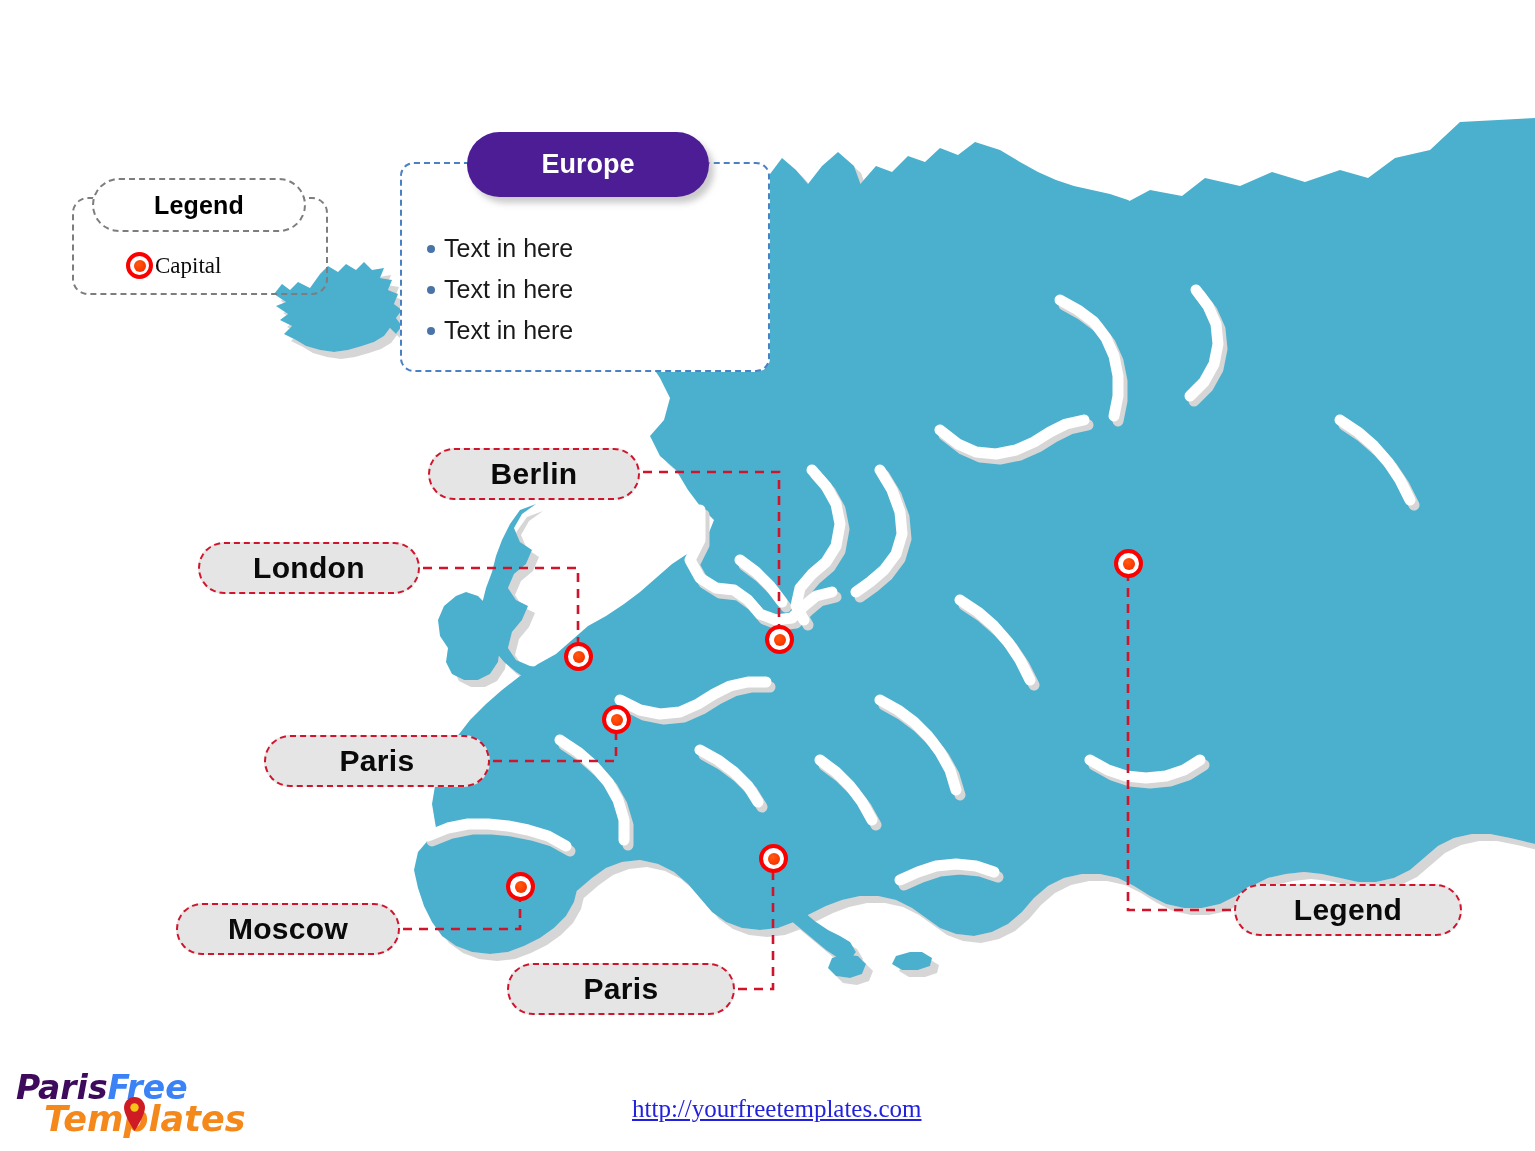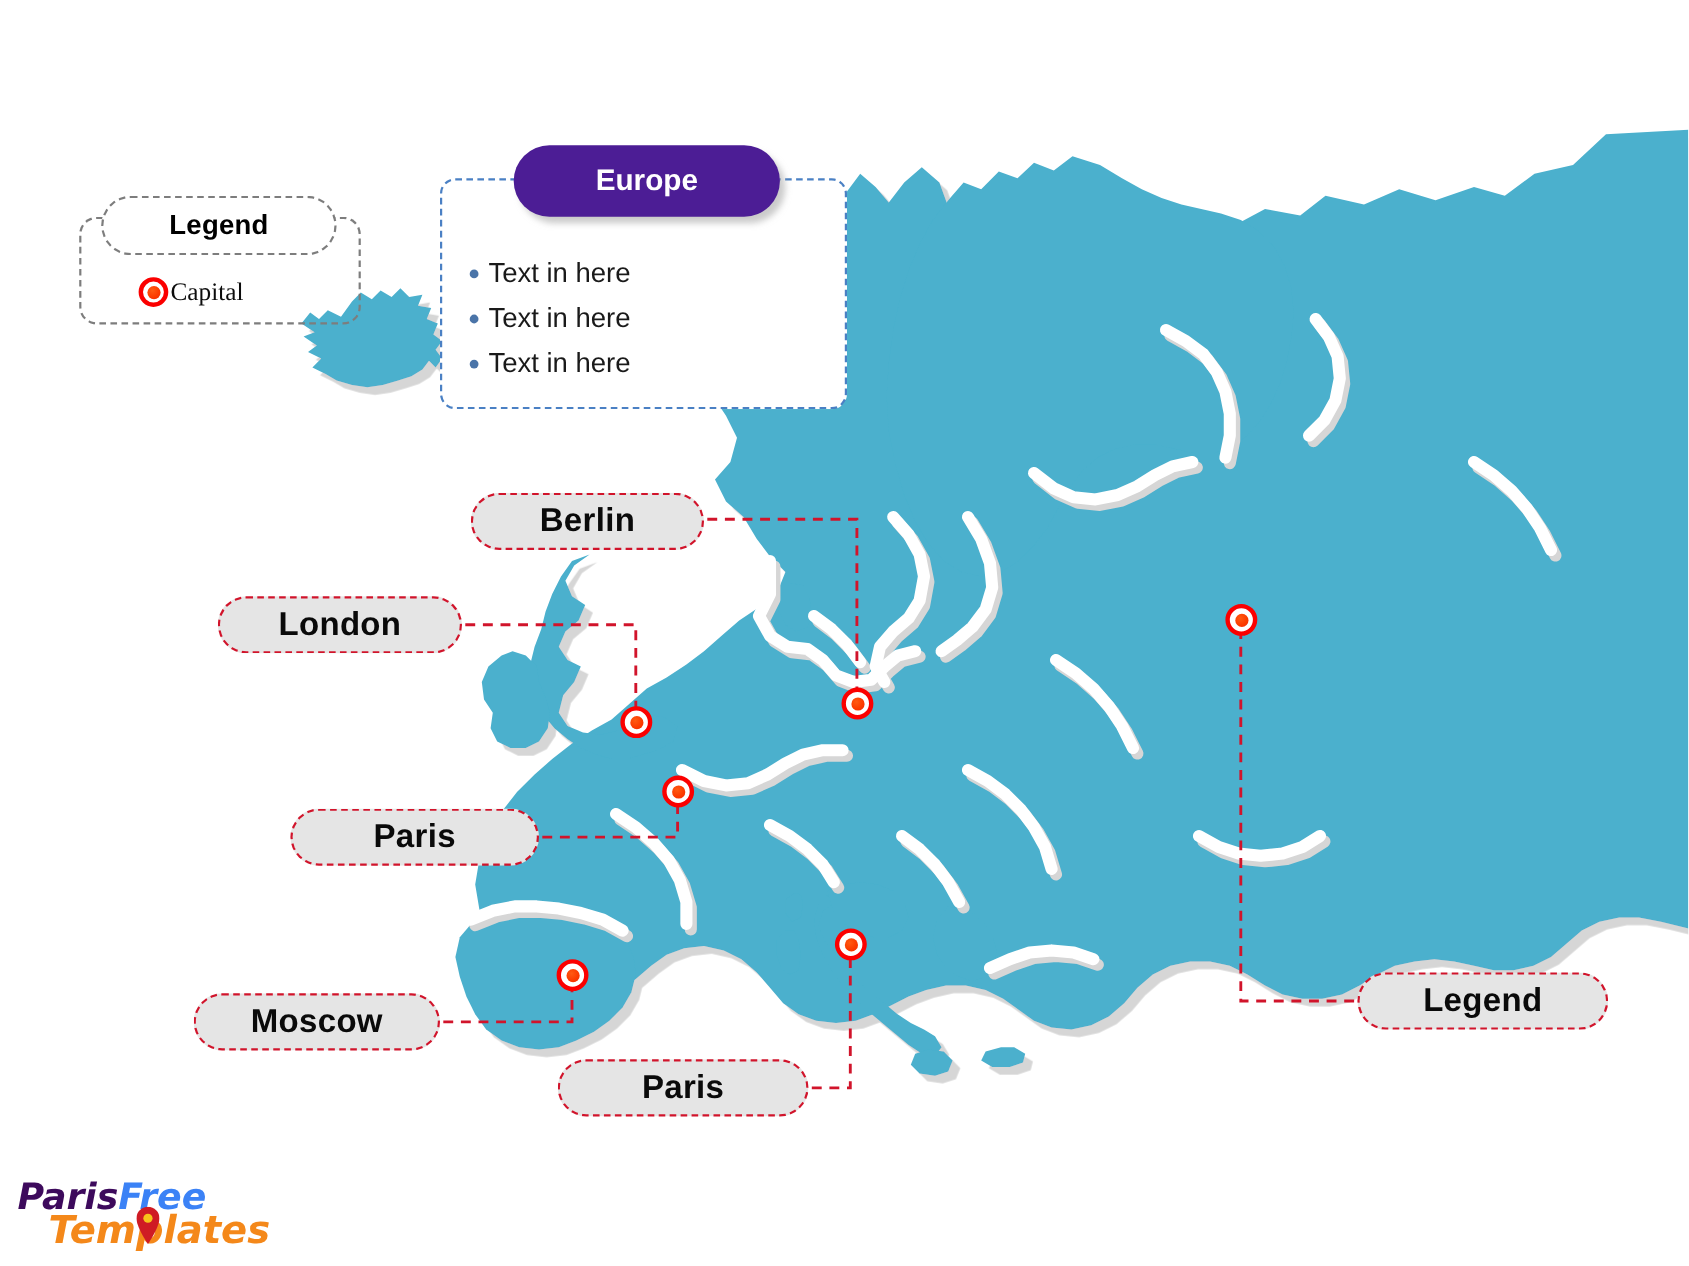--- a/index.html
+++ b/index.html
@@ -402,14 +402,15 @@
     <div class="logo-l1">
       <span class="logo-your">Paris</span><span class="logo-free">Free</span>
     </div>
     <div class="logo-l2">Templates</div>
     <svg class="logo-pin" viewBox="0 0 21 34">
       <path d="M10.5 0 C4.7 0 0 4.7 0 10.5 C0 18.5 10.5 34 10.5 34 C10.5 34 21 18.5 21 10.5 C21 4.7 16.3 0 10.5 0 Z" fill="#cf1b24"></path>
       <circle cx="10.5" cy="10.5" r="4.2" fill="#f7c21a"></circle>
     </svg>
   </div>
 
+  <a class="footer-url" href="#">http://yourfreetemplates.com</a>
 
 </div>
 
 </body></html>

